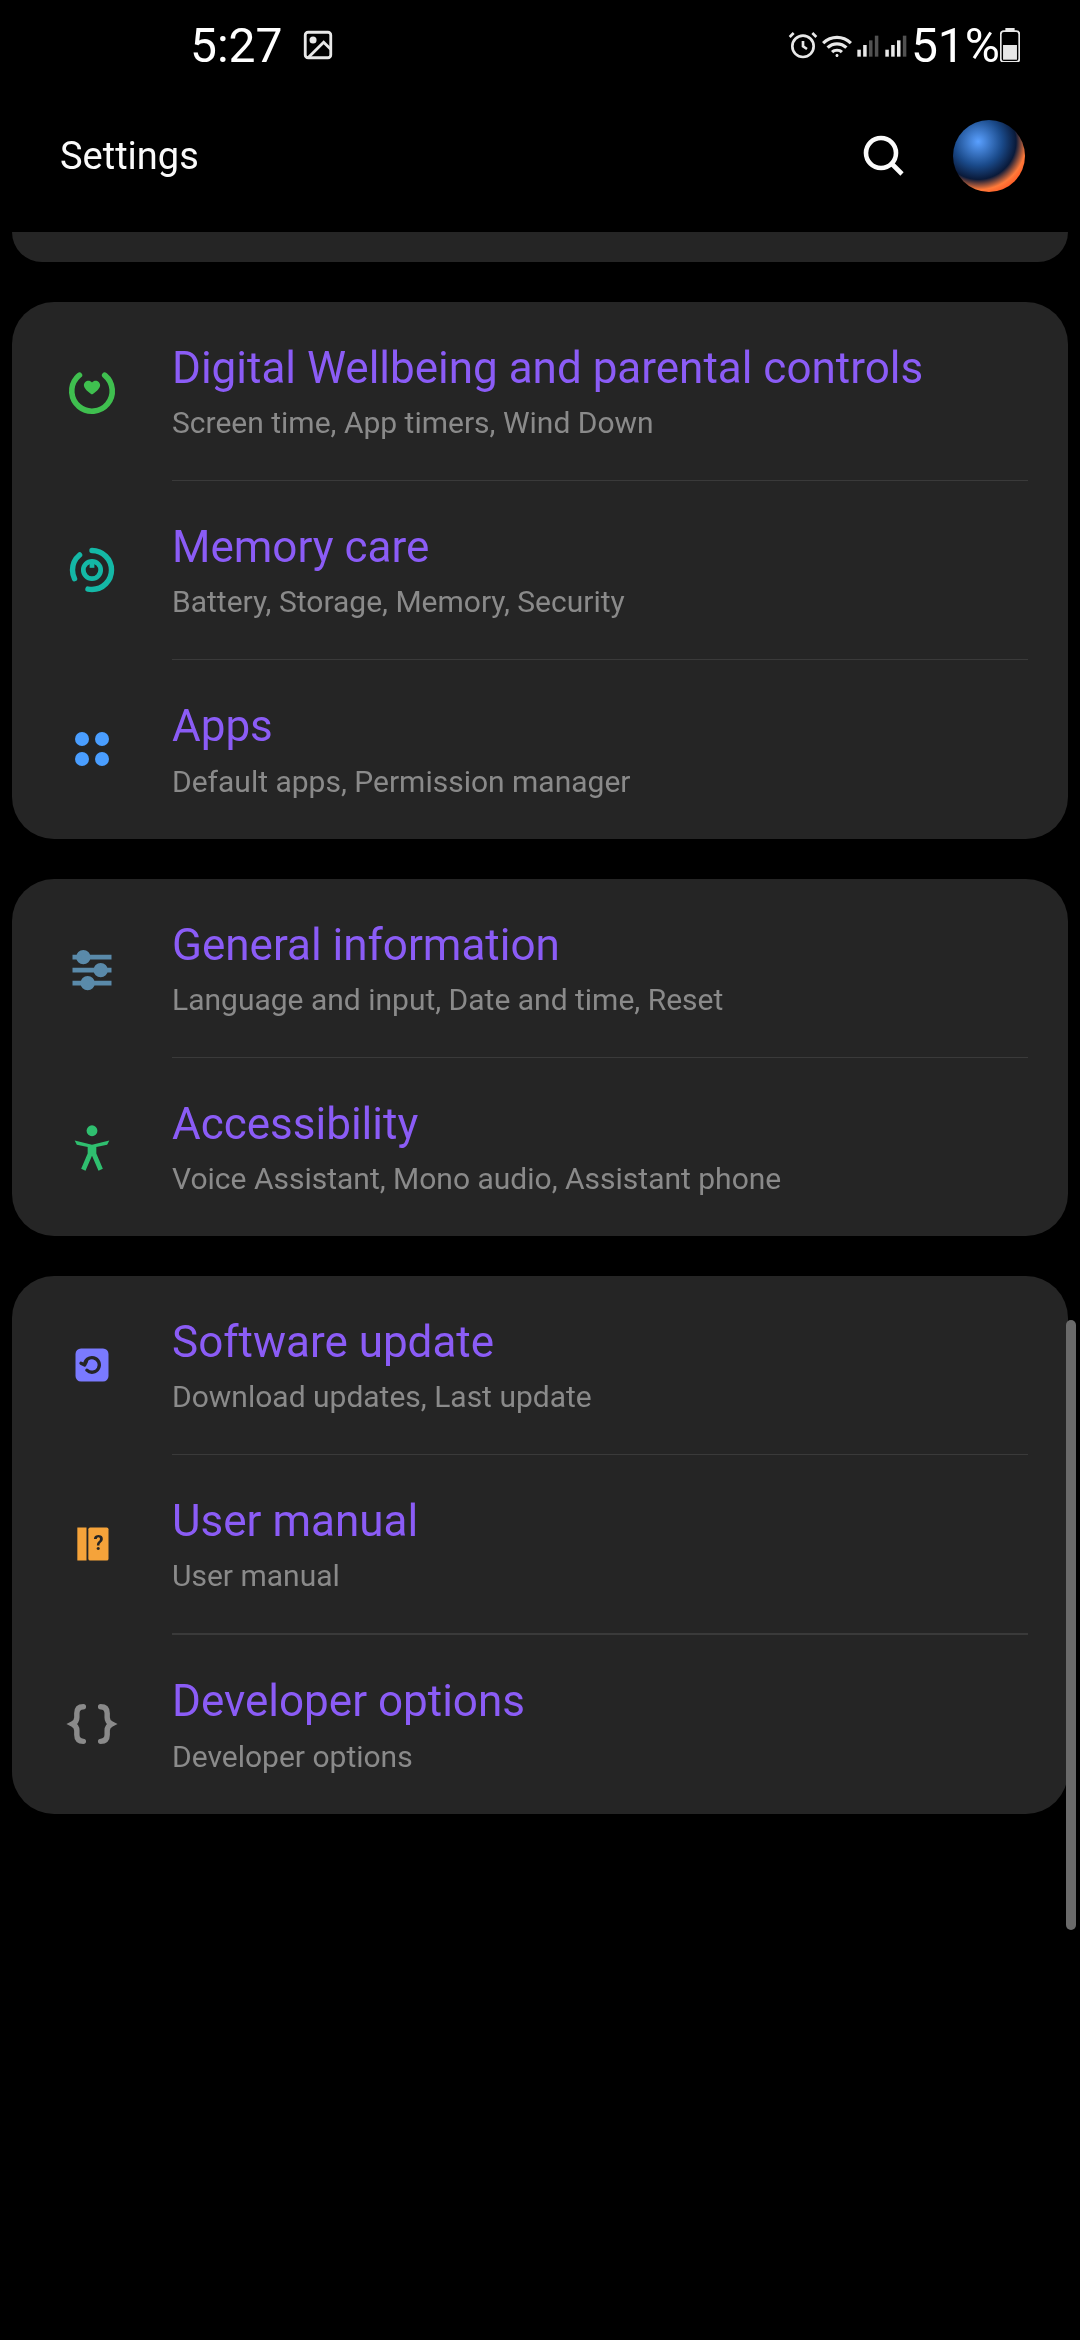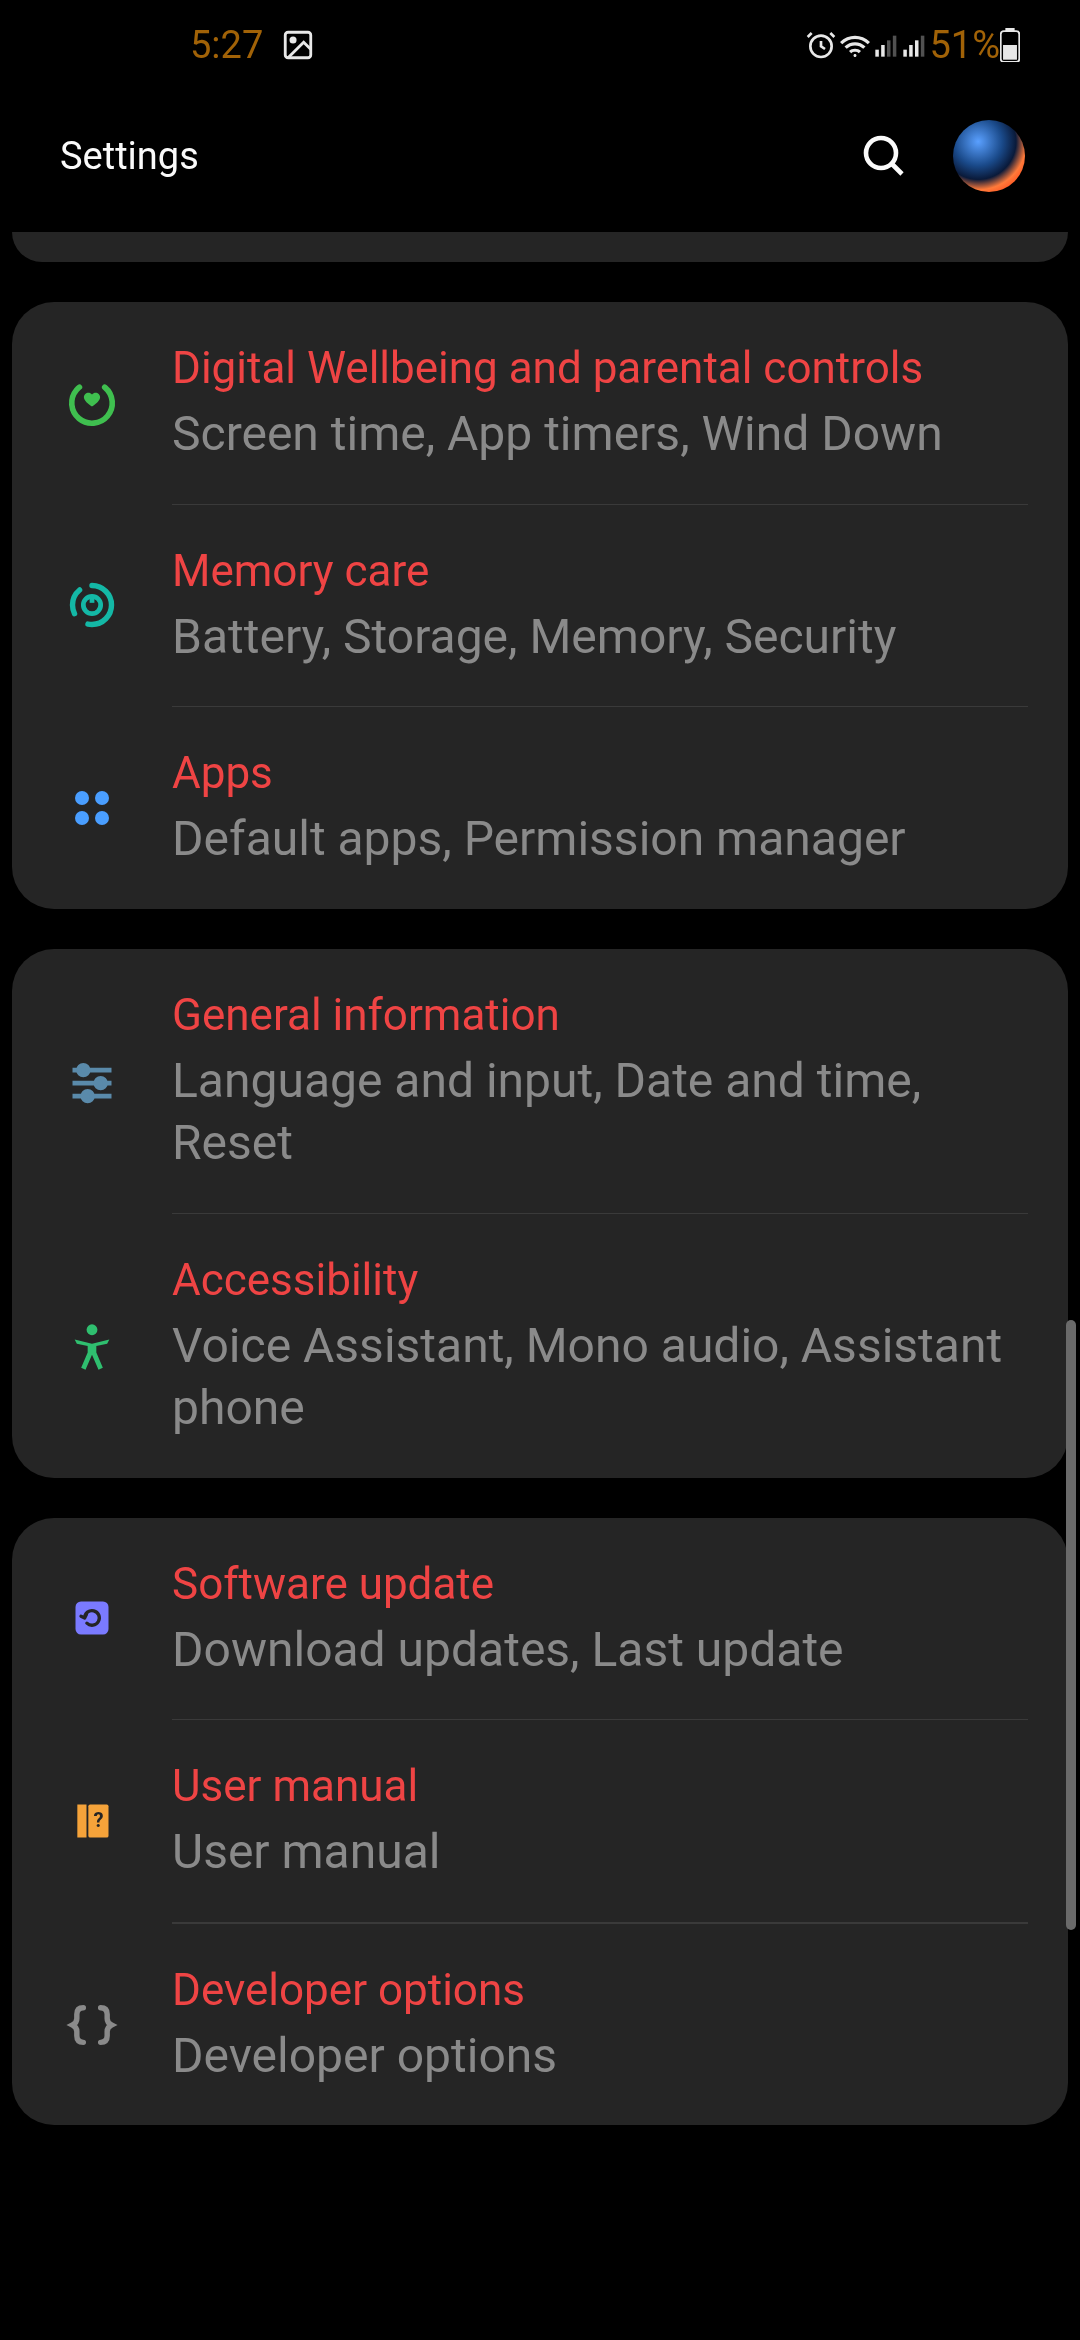--- a/index.html
+++ b/index.html
@@ -15,22 +15,22 @@
     color: #fafafa;
     overflow: hidden;
     position: relative;
   }
   .status-bar {
     height: 90px;
     display: flex;
     justify-content: space-between;
     align-items: center;
     padding: 0 60px 0 190px;
-    font-size: 38px;
-    color: #a16207;
+    font-size: 48px;
+    color: #ffffff;
   }
   .status-left {
     display: flex;
     align-items: center;
     gap: 18px;
   }
   .status-right {
     display: flex;
     align-items: center;
   }
@@ -108,25 +108,25 @@
     align-items: center;
     justify-content: center;
   }
   .row-text {
     flex: 1;
     padding-left: 40px;
   }
   .row-title {
     font-size: 44px;
     font-weight: 400;
-    color: #ef4444;
+    color: #8b5cf6;
     line-height: 1.3;
   }
   .row-subtitle {
-    font-size: 48px;
+    font-size: 30px;
     color: #8a8a8a;
     margin-top: 6px;
     line-height: 1.3;
   }
   .divider {
     height: 1px;
     background: #3a3a3a;
     margin-left: 160px;
     margin-right: 40px;
   }

